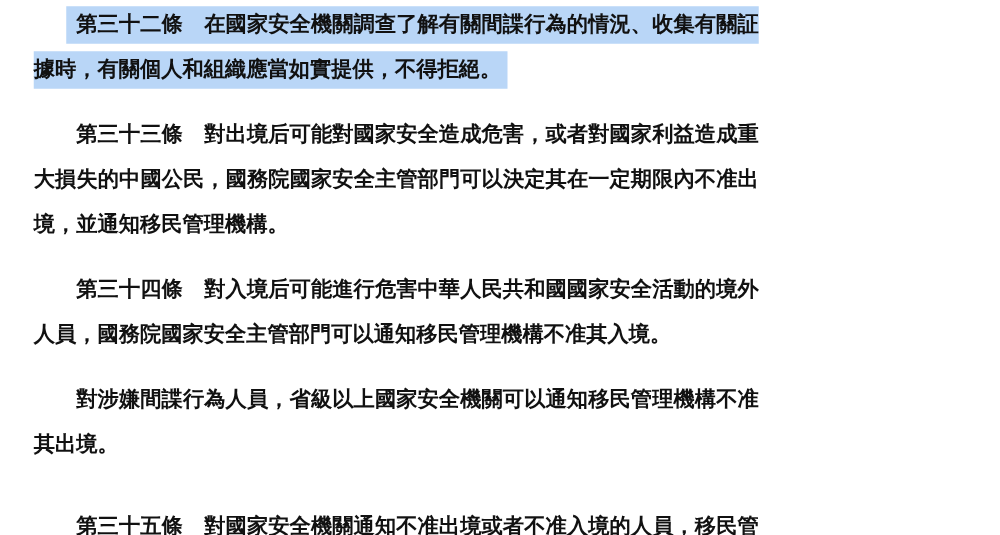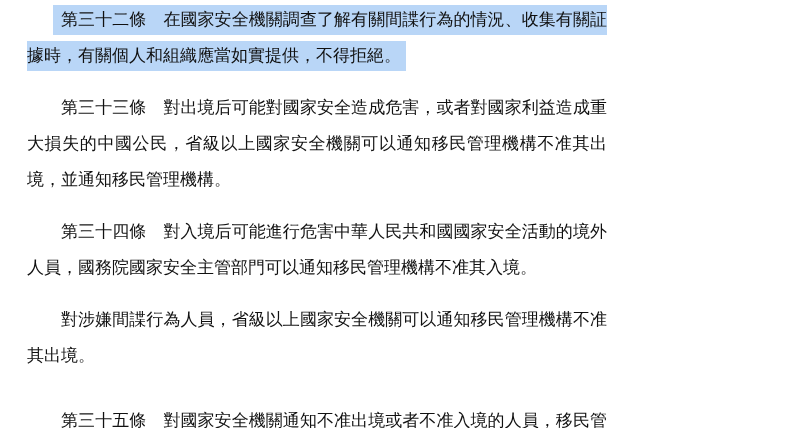--- a/index.html
+++ b/index.html
@@ -16,20 +16,21 @@
     box-sizing: border-box;
     width: 632px;
     height: 428px;
     padding: 2px 25px 0 27px;
     font-family: "Liberation Sans", sans-serif;
     font-size: 17px;
     line-height: 36px;
     color: var(--text-color, #111111);
     text-align: justify;
     cursor: text;
+    font-weight: bold;
   }
   .doc p {
     margin: 0 0 16px 0;
     text-indent: 2em;
   }
   .doc p:last-child {
     margin-bottom: 0;
     margin-top: 29px;
   }
   .selection {
@@ -39,20 +40,20 @@
     margin: 0 -5px 0 -8px;
     box-decoration-break: slice;
   }
 </style>
 </head>
 <body style="background: rgb(255, 255, 255);">
 
 <div class="doc">
   <p><span class="selection">第三十二條　在國家安全機關調查了解有關間諜行為的情況、收集有關証據時，有關個人和組織應當如實提供，不得拒絕。</span></p>
 
-  <p>第三十三條　對出境后可能對國家安全造成危害，或者對國家利益造成重大損失的中國公民，省級以上國家安全機關可以通知移民管理機構不准其出境，並通知移民管理機構。</p>
+  <p>第三十三條　對出境后可能對國家安全造成危害，或者對國家利益造成重大損失的中國公民，國務院國家安全主管部門可以決定其在一定期限內不准出境，並通知移民管理機構。</p>
 
   <p>第三十四條　對入境后可能進行危害中華人民共和國國家安全活動的境外人員，國務院國家安全主管部門可以通知移民管理機構不准其入境。</p>
 
   <p>對涉嫌間諜行為人員，省級以上國家安全機關可以通知移民管理機構不准其出境。</p>
 
   <p>第三十五條　對國家安全機關通知不准出境或者不准入境的人員，移民管理機構應當按照國家有關規定執行；不准出境、入境情形消失的，國家安全機關應當及時撤銷不准出境、入境決定，並通知移民管理機構。</p>
 </div>
 
 </body></html>

